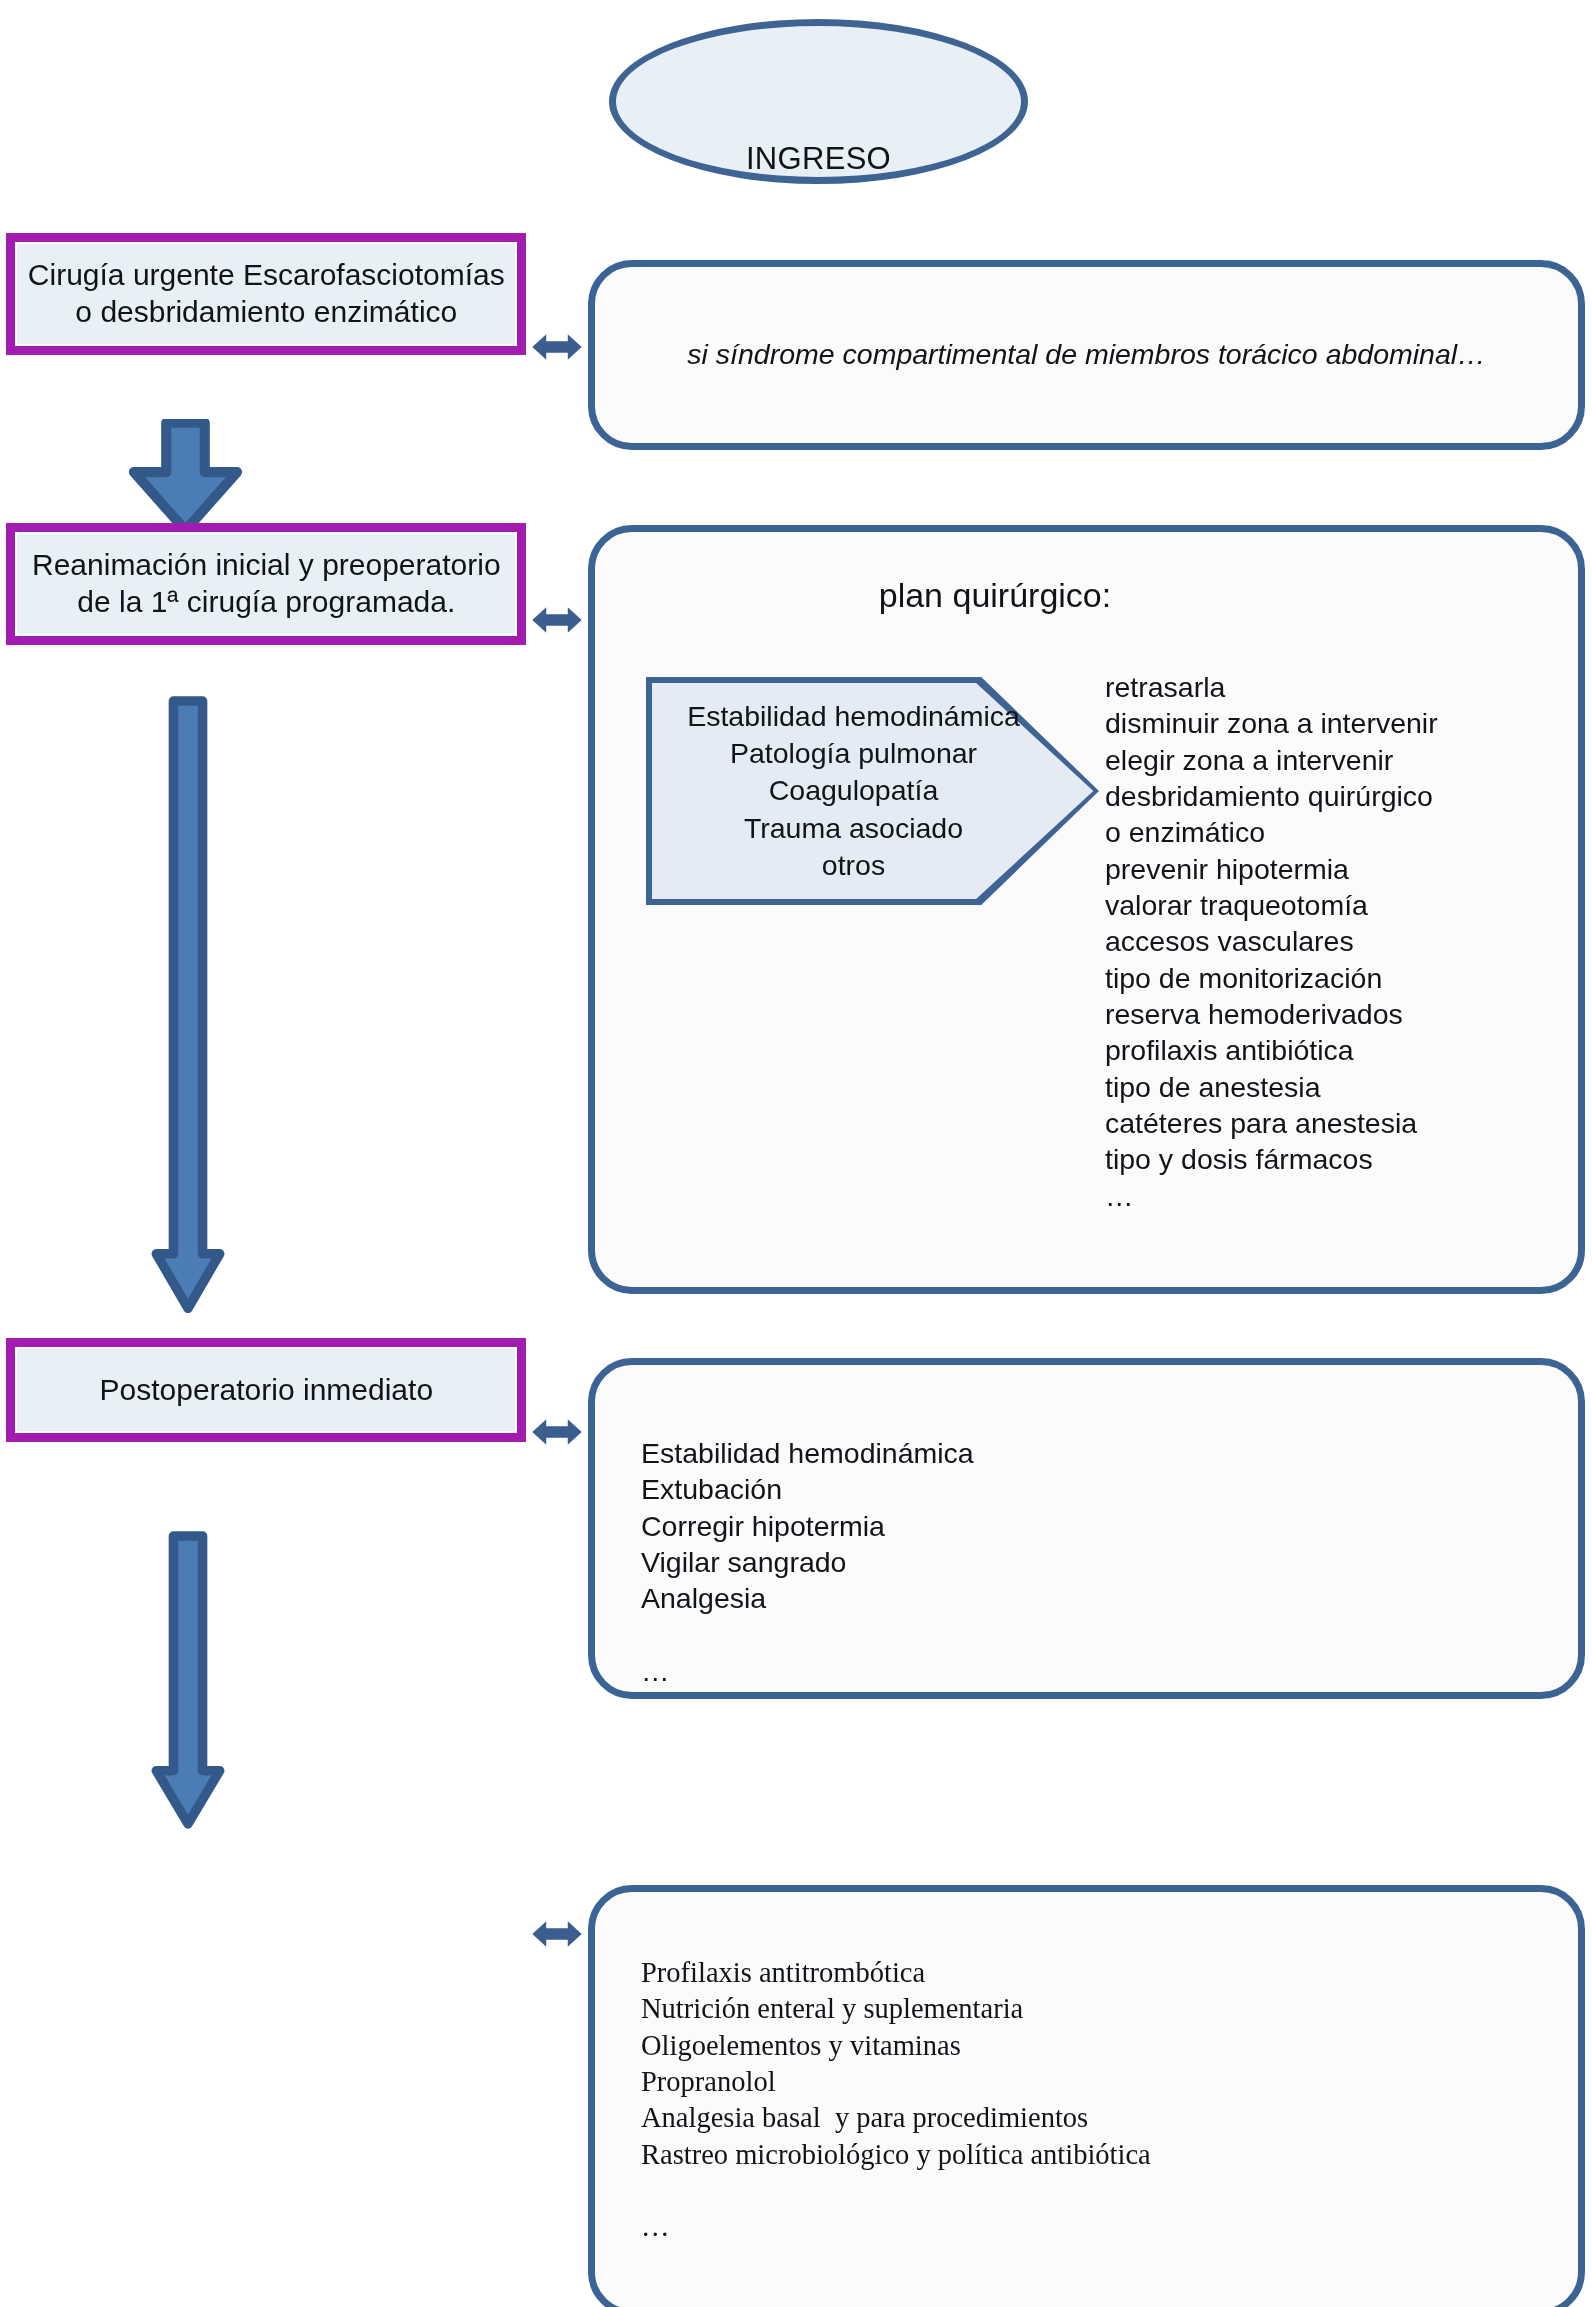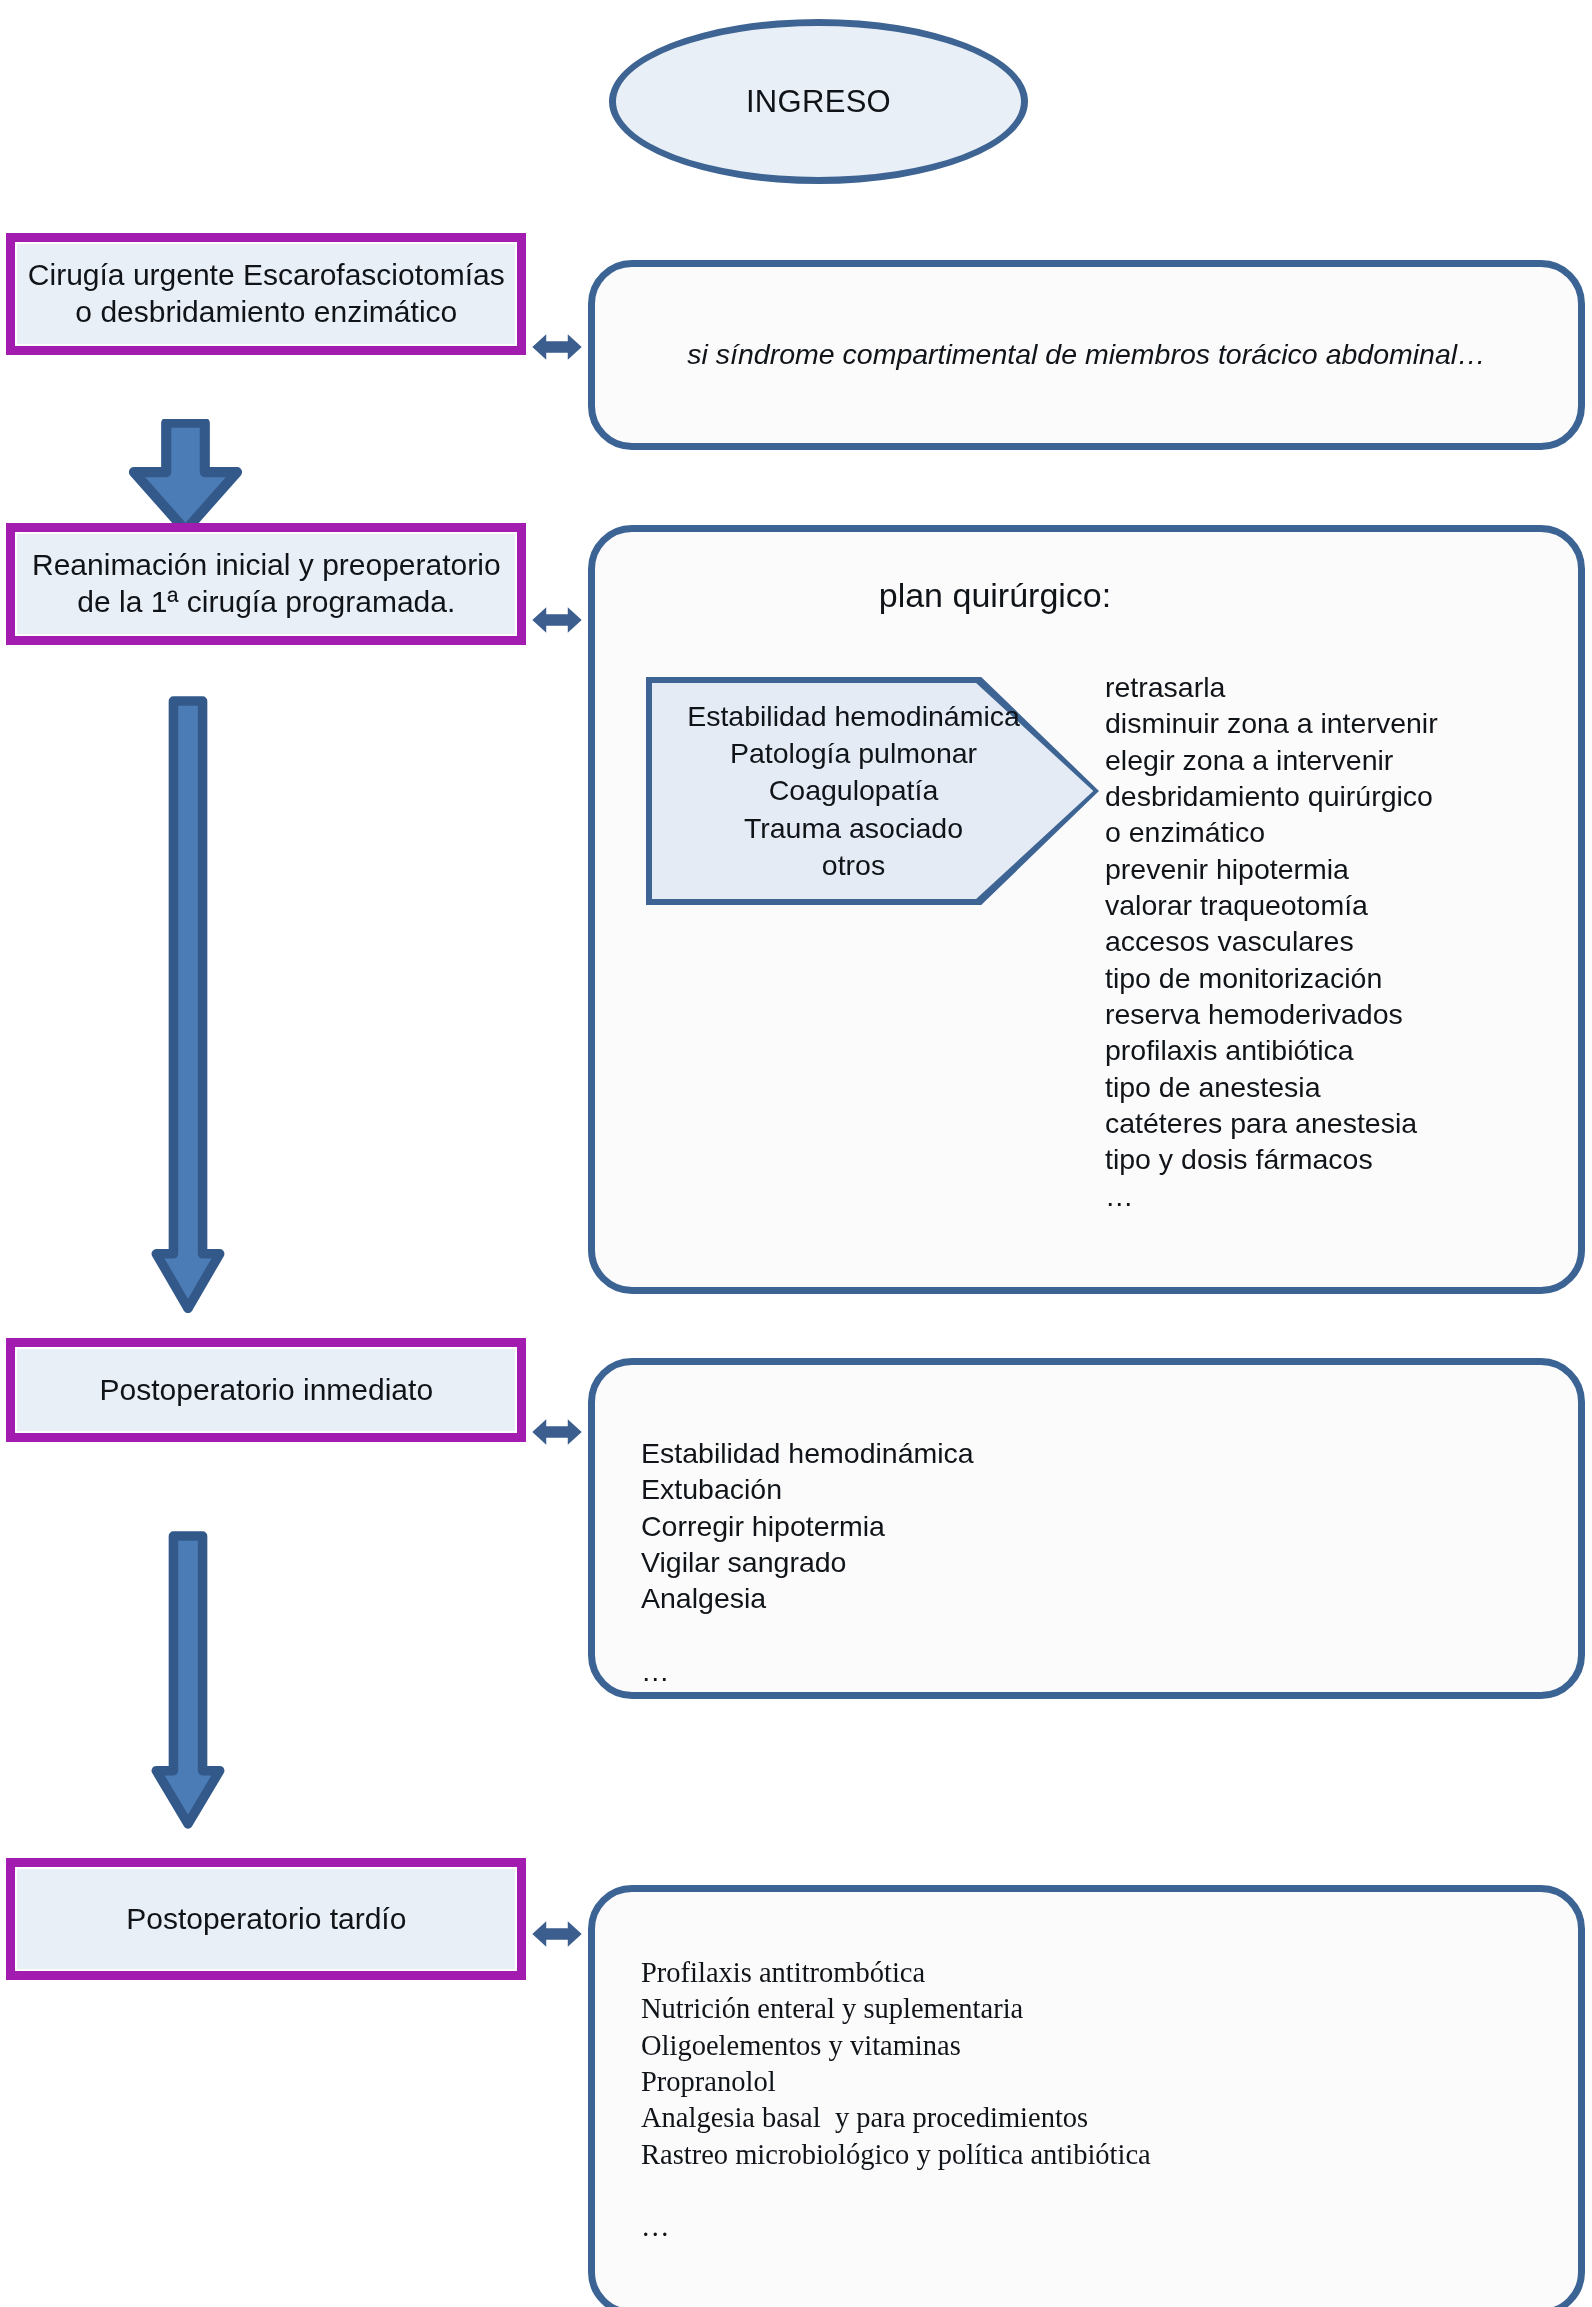--- a/index.html
+++ b/index.html
@@ -120,21 +120,21 @@
   .vsvg { position:absolute; }
 
   
   .dbl-arrow { position:absolute; }
 </style>
 </head>
 <body>
 
 <div id="canvas">
 
-  <div class="abs start-ellipse" style="left:609px; top:19px; width:419px; height:165px;">
+  <div class="abs start-ellipse" style="left:609px; top:19px; width:419px; height:165px;align-items:flex-end;">
     <span class="lbl">INGRESO</span>
   </div>
 
   <div class="abs stage-box" style="left:6.3px; top:233px; width:520px; height:122px;">
     <span class="lbl">Cirugía urgente
 Escarofasciotomías o
 desbridamiento enzimático</span>
   </div>
 
   <svg class="dbl-arrow" style="left:531px; top:328px;" width="52" height="38" viewBox="0 0 82 60">
@@ -210,24 +210,20 @@
 Vigilar sangrado
 Analgesia
 
 …</div>
   </div>
 
   <svg class="vsvg" style="left:151px; top:1531px;" width="74" height="298" viewBox="0 0 116 470">
     <path d="M35 8 L81 8 L81 378 L108 378 L58 462 L8 378 L35 378 Z" fill="#4c7cb5" stroke="#33598a" stroke-width="15" stroke-linejoin="round"></path>
   </svg>
 
-  <div class="abs stage-box" style="left:6.3px; top:1858px; width:520px; height:122px;">
-    <span class="lbl">Postoperatorio
-tardío</span>
-  </div>
 
   <svg class="dbl-arrow" style="left:531px; top:1915px;" width="52" height="38" viewBox="0 0 82 60">
     <path d="M2 30 L24 10 L24 21 L58 21 L58 10 L80 30 L58 50 L58 39 L24 39 L24 50 Z" fill="#3b5e8e"></path>
   </svg>
 
   <div class="abs callout" style="left:588px; top:1885px; width:997px; height:431px;">
     <div class="list-text abs" style="left:46px; top:63px; width:907px;font-family:Liberation Serif, serif;">Profilaxis antitrombótica
 Nutrición enteral y suplementaria
 Oligoelementos y vitaminas
 Propranolol

